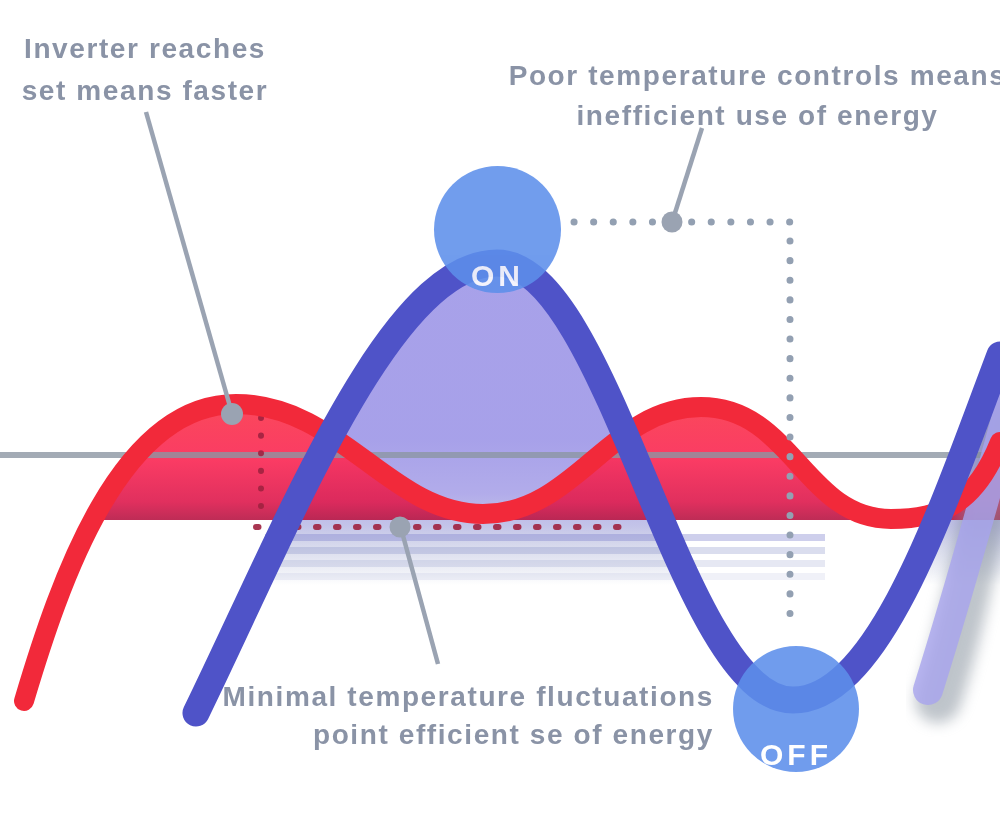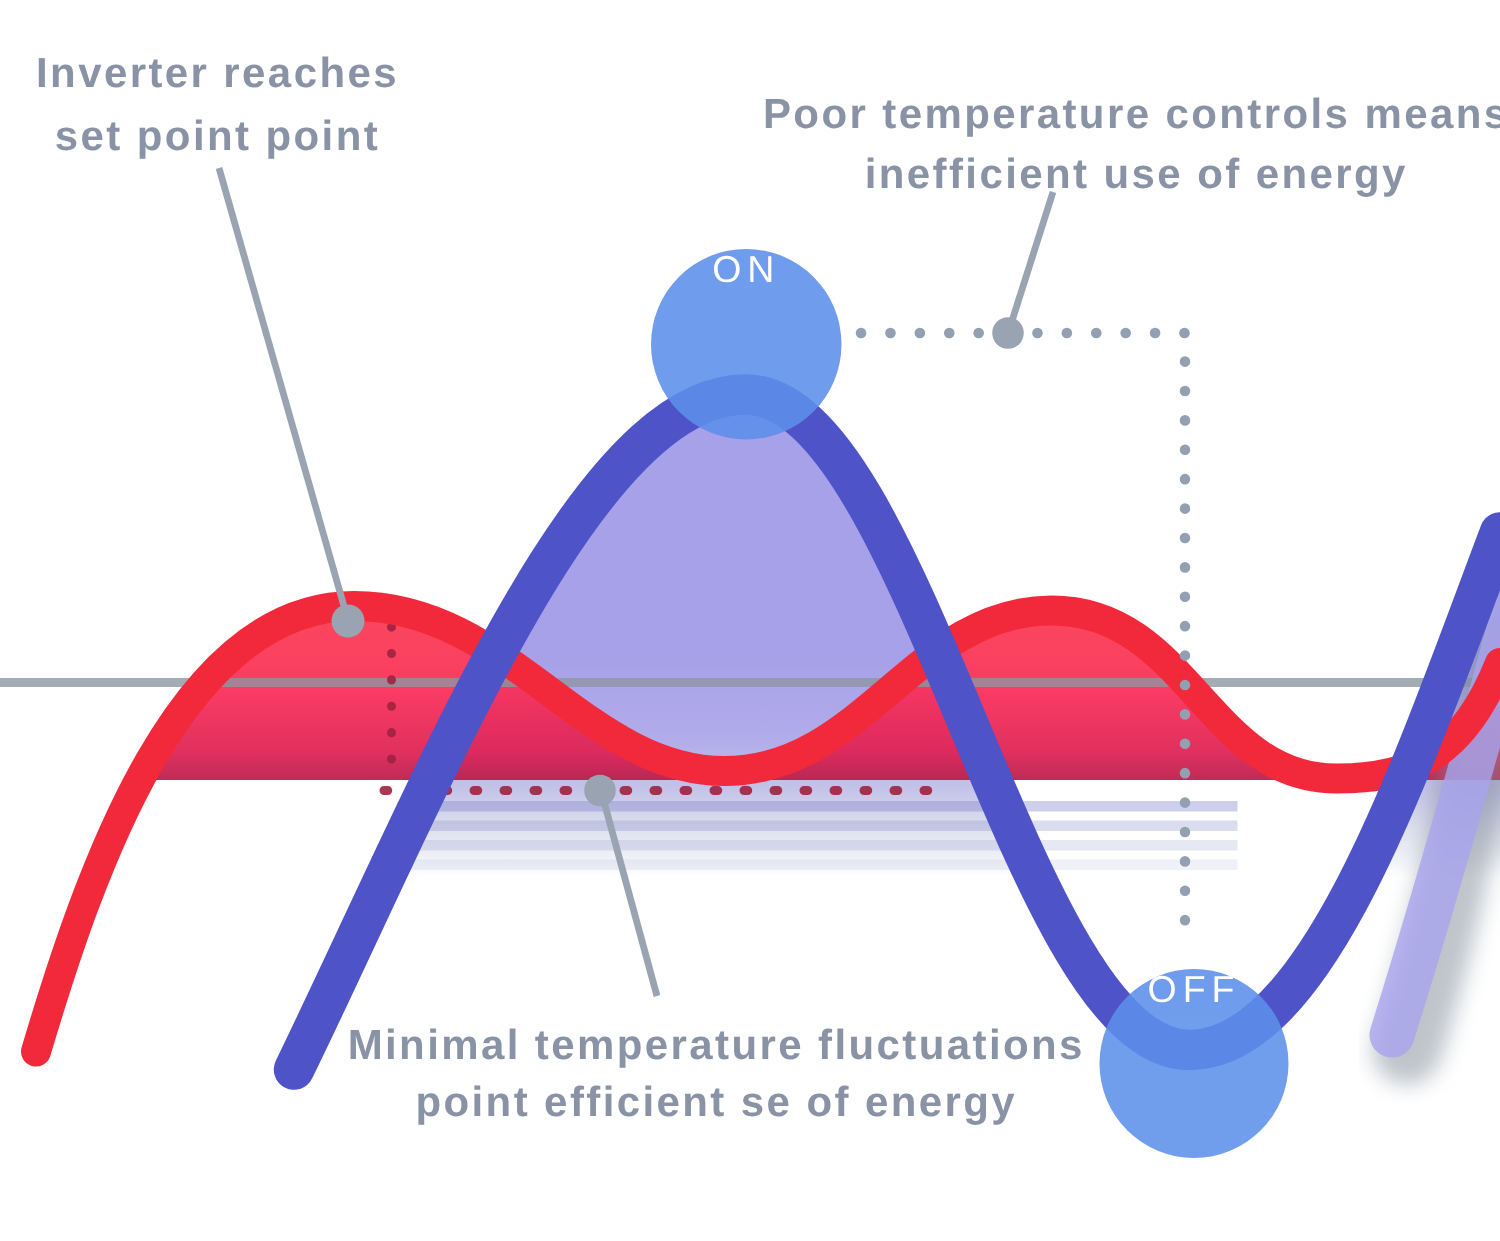--- a/index.html
+++ b/index.html
@@ -10,27 +10,27 @@
   }
   .stage svg{position:absolute;left:0;top:0;}
   .annotation{
     position:absolute;text-align:center;
     color:var(--color-text,#8a93a6);
     font-size:28px;font-weight:700;letter-spacing:1.6px;line-height:40px;
   }
   .annotation .ln{display:block;}
   .txt-inverter{left:0;top:28px;width:290px;line-height:42px;}
   .txt-poor{left:505px;top:56px;width:505px;}
-  .txt-minimal{left:225px;top:678px;width:505px;line-height:38px;}
+  .txt-minimal{left:209px;top:678px;width:505px;line-height:38px;text-align:right;}
   .badge{
     position:absolute;border-radius:50%;
     background:var(--color-badge,#5d8feb);opacity:0.88;
-    display:flex;align-items:flex-start;justify-content:center;
+    display:flex;align-items:flex-end;justify-content:center;
     color:var(--color-badge_text,#fff);
-    font-size:25px;font-weight:400;letter-spacing:4px;
+    font-size:30px;font-weight:700;letter-spacing:4px;
   }
   .badge-on{left:434px;top:166px;width:127px;height:127px;}
   .badge-off{left:733px;top:646px;width:126px;height:126px;}
 </style>
 </head>
 <body>
 
 <div class="stage">
 
   <svg width="1000" height="827" viewBox="0 0 1000 827">
@@ -99,21 +99,21 @@
 
   <div class="badge badge-on">
     <span>ON</span>
   </div>
   <div class="badge badge-off">
     <span>OFF</span>
   </div>
 
   <div class="annotation txt-inverter">
     <span class="ln">Inverter reaches</span>
-    <span class="ln">set point point</span>
+    <span class="ln">set means faster</span>
   </div>
   <div class="annotation txt-poor">
     <span class="ln">Poor temperature controls means</span>
     <span class="ln">inefficient use of energy</span>
   </div>
   <div class="annotation txt-minimal">
     <span class="ln">Minimal temperature fluctuations</span>
     <span class="ln">point efficient se of energy</span>
   </div>
 

